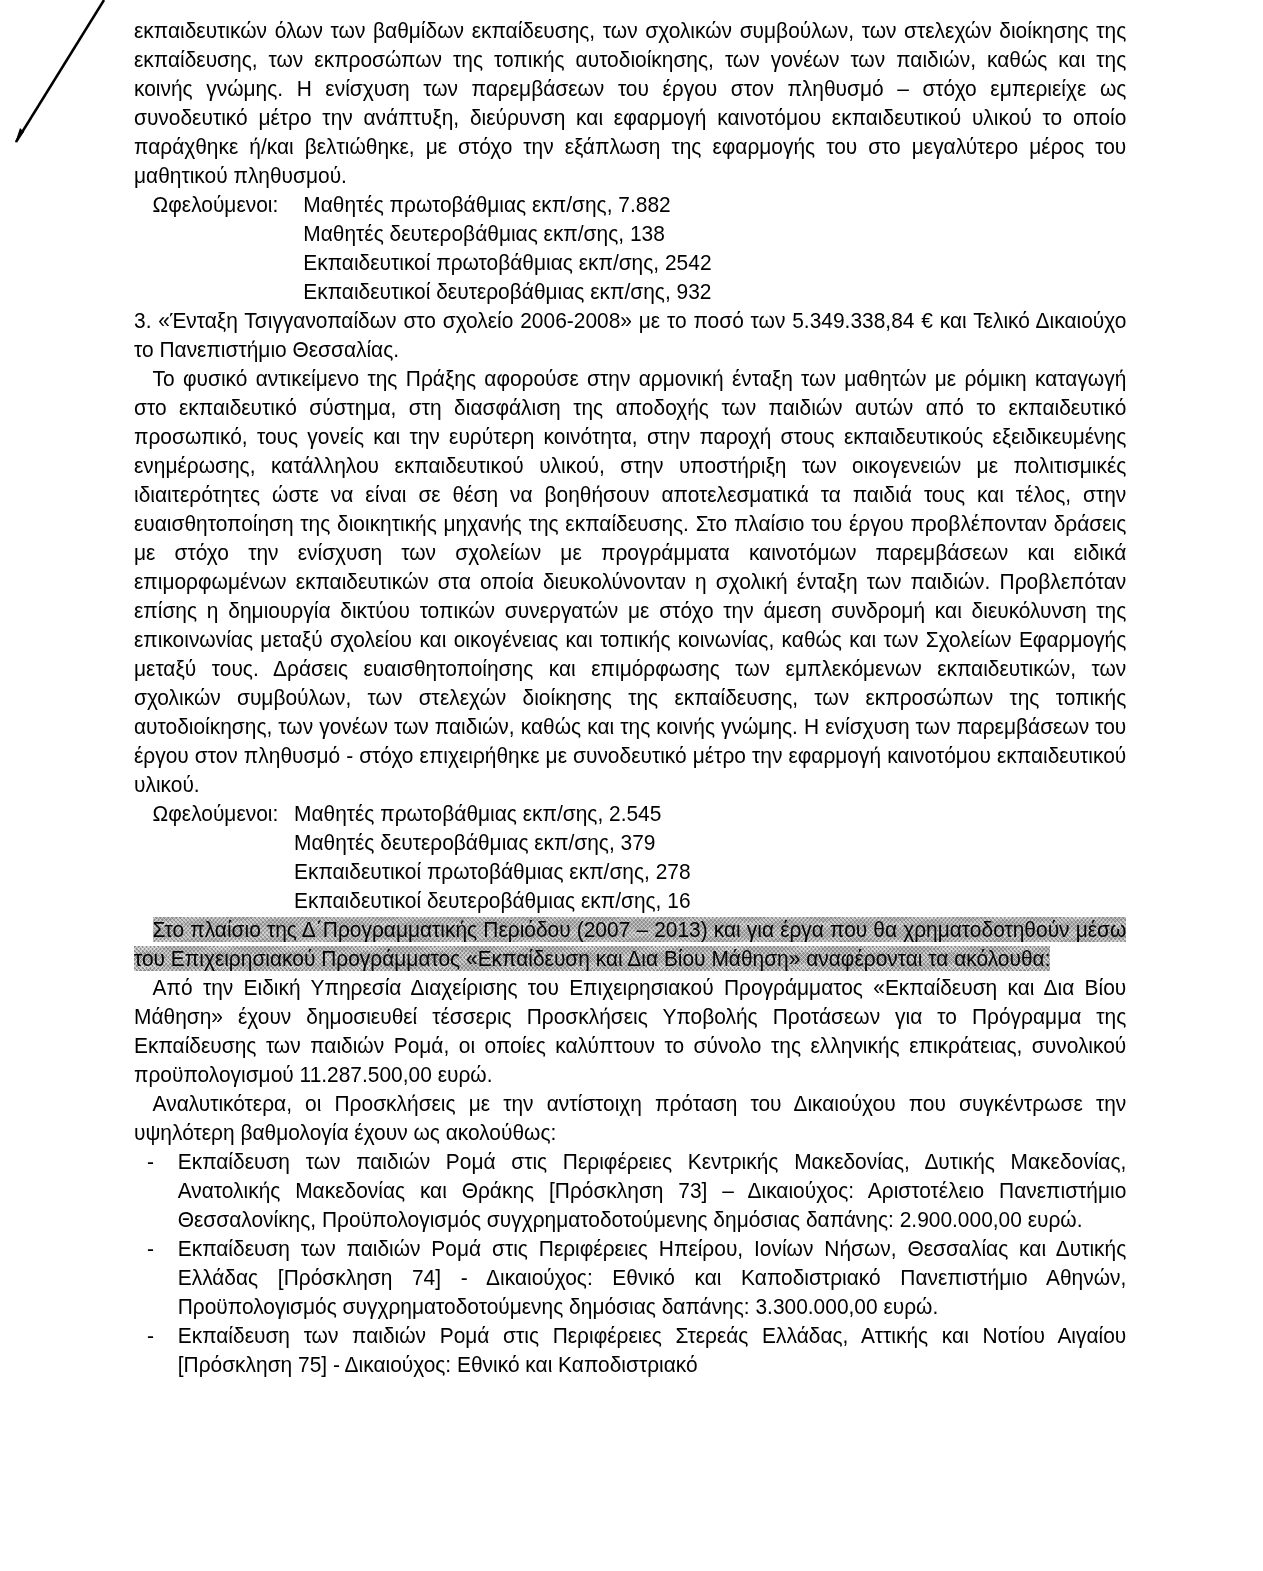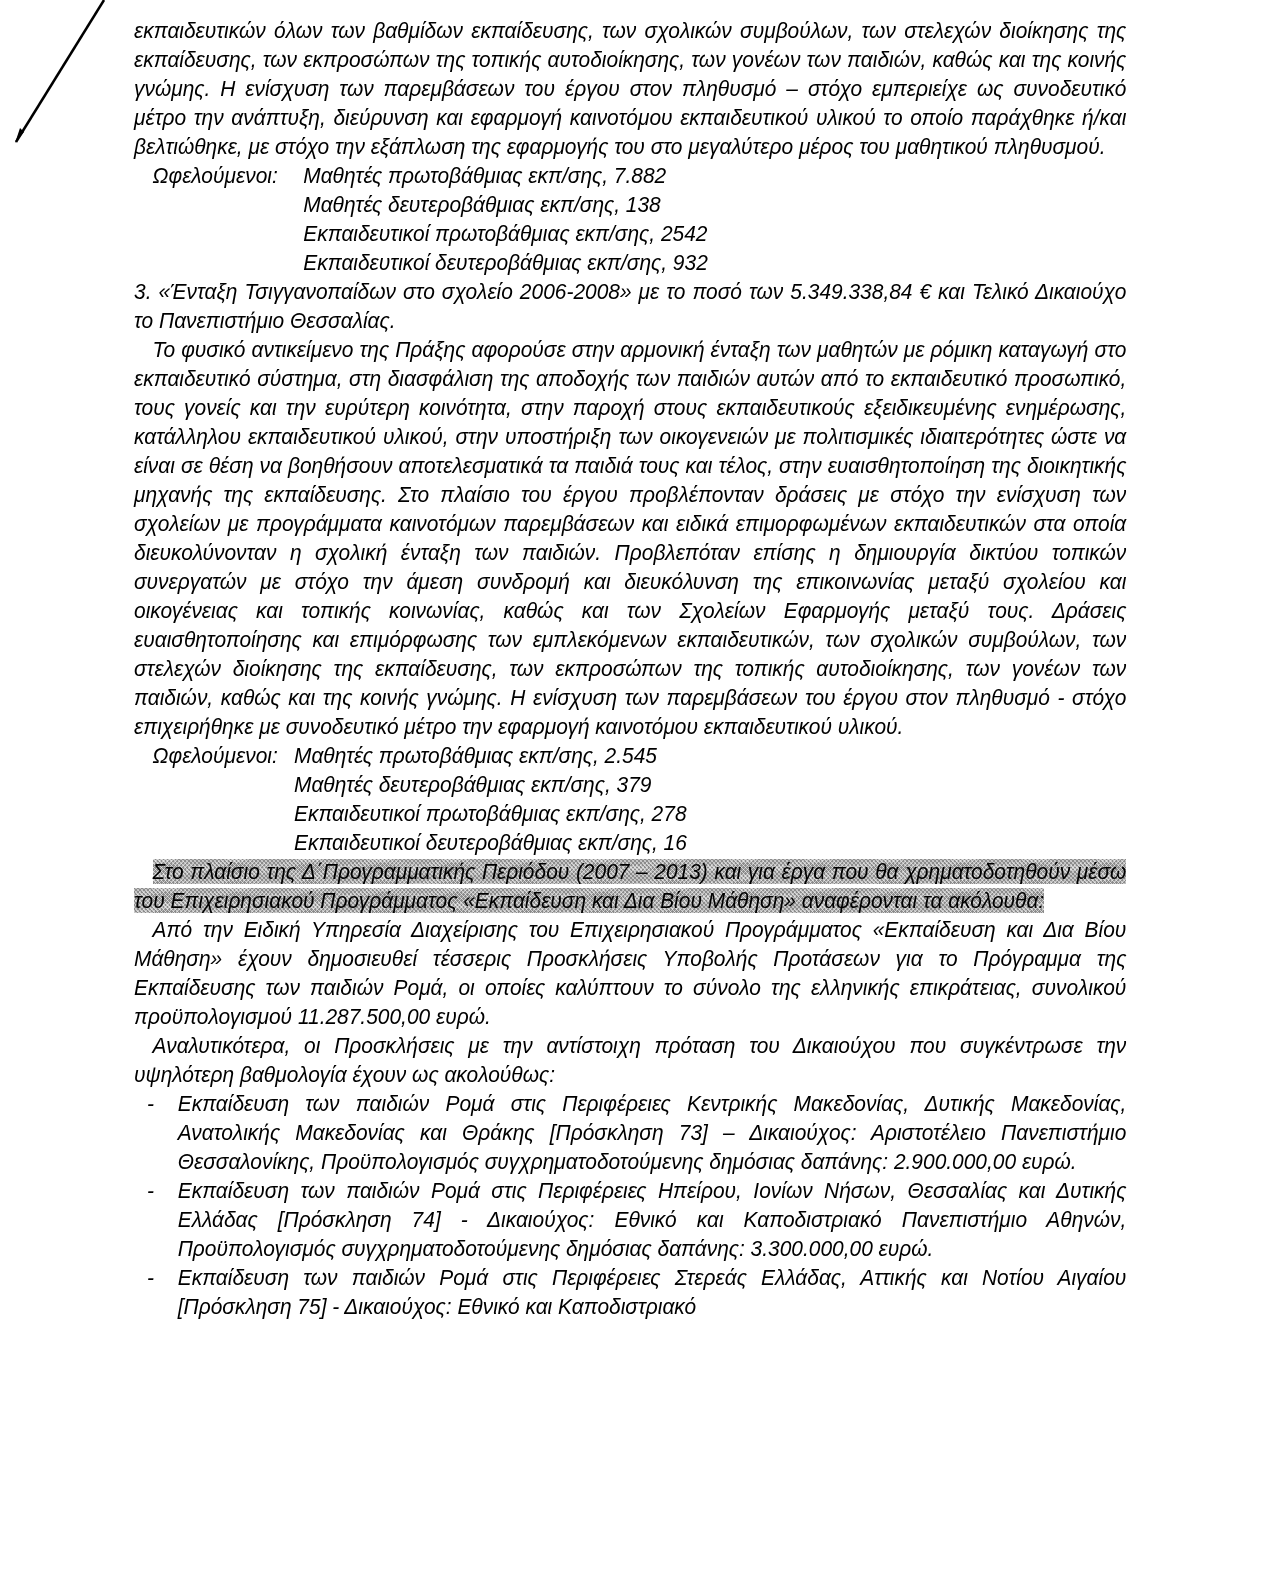--- a/index.html
+++ b/index.html
@@ -1,21 +1,21 @@
 <!DOCTYPE html>
 <html><head>
   <meta charset="utf-8">
   <style>
     html, body { margin: 0; padding: 0; background: #ffffff; }
     body {
       width: 1263px; height: 1571px; position: relative; overflow: hidden;
       font-family: "Liberation Sans", sans-serif;
       color: #000;
     }
-    .page { position: absolute; left: 0; top: 0; width: 1109px; height: 1571px; font-style: italic; }
+    .page { position: absolute; left: 0; top: 0; width: 1109px; height: 1571px; }
     .slash { position: absolute; left: 0; top: 0; }
     .text {
       position: absolute; left: 134px; width: 992px;
       font-size: 22.5px; line-height: 29px;
       transform: scaleX(0.93); transform-origin: left top;
       width: 1067px;
     }
     .p { margin: 0; text-align: justify; text-align-last: left; }
     .indent { text-indent: 20px; }
     .benef { margin: 0; }

